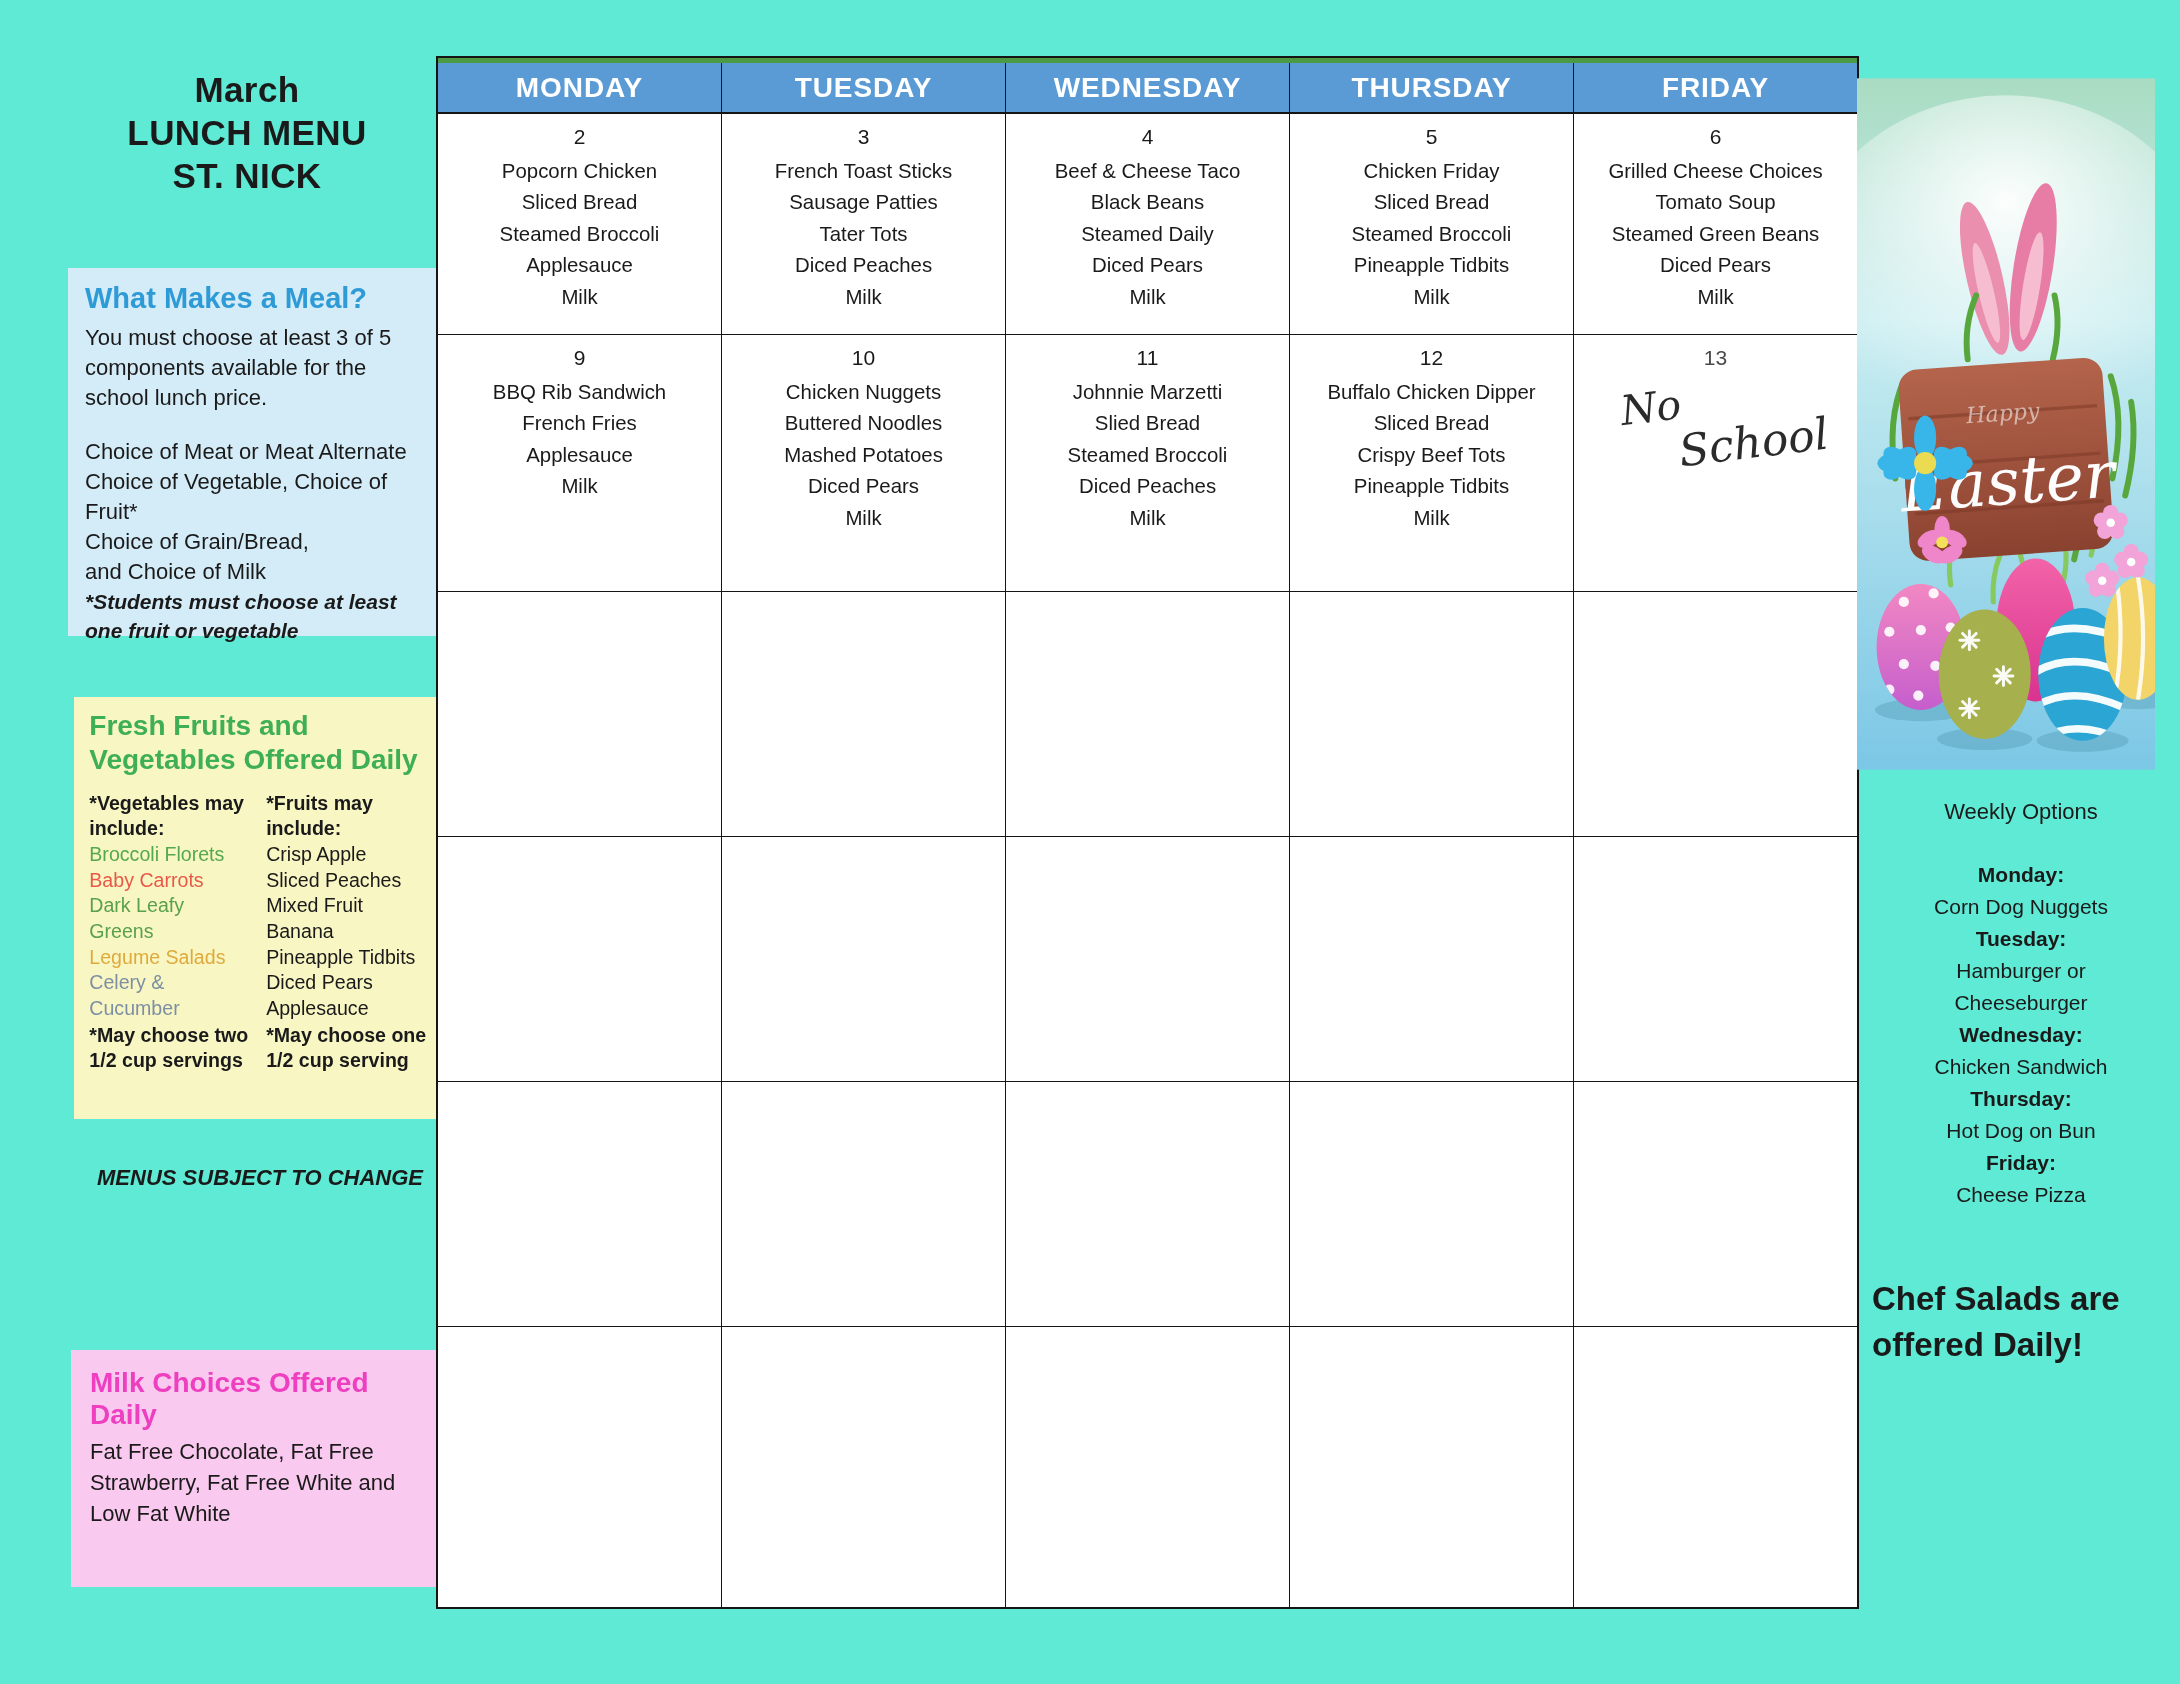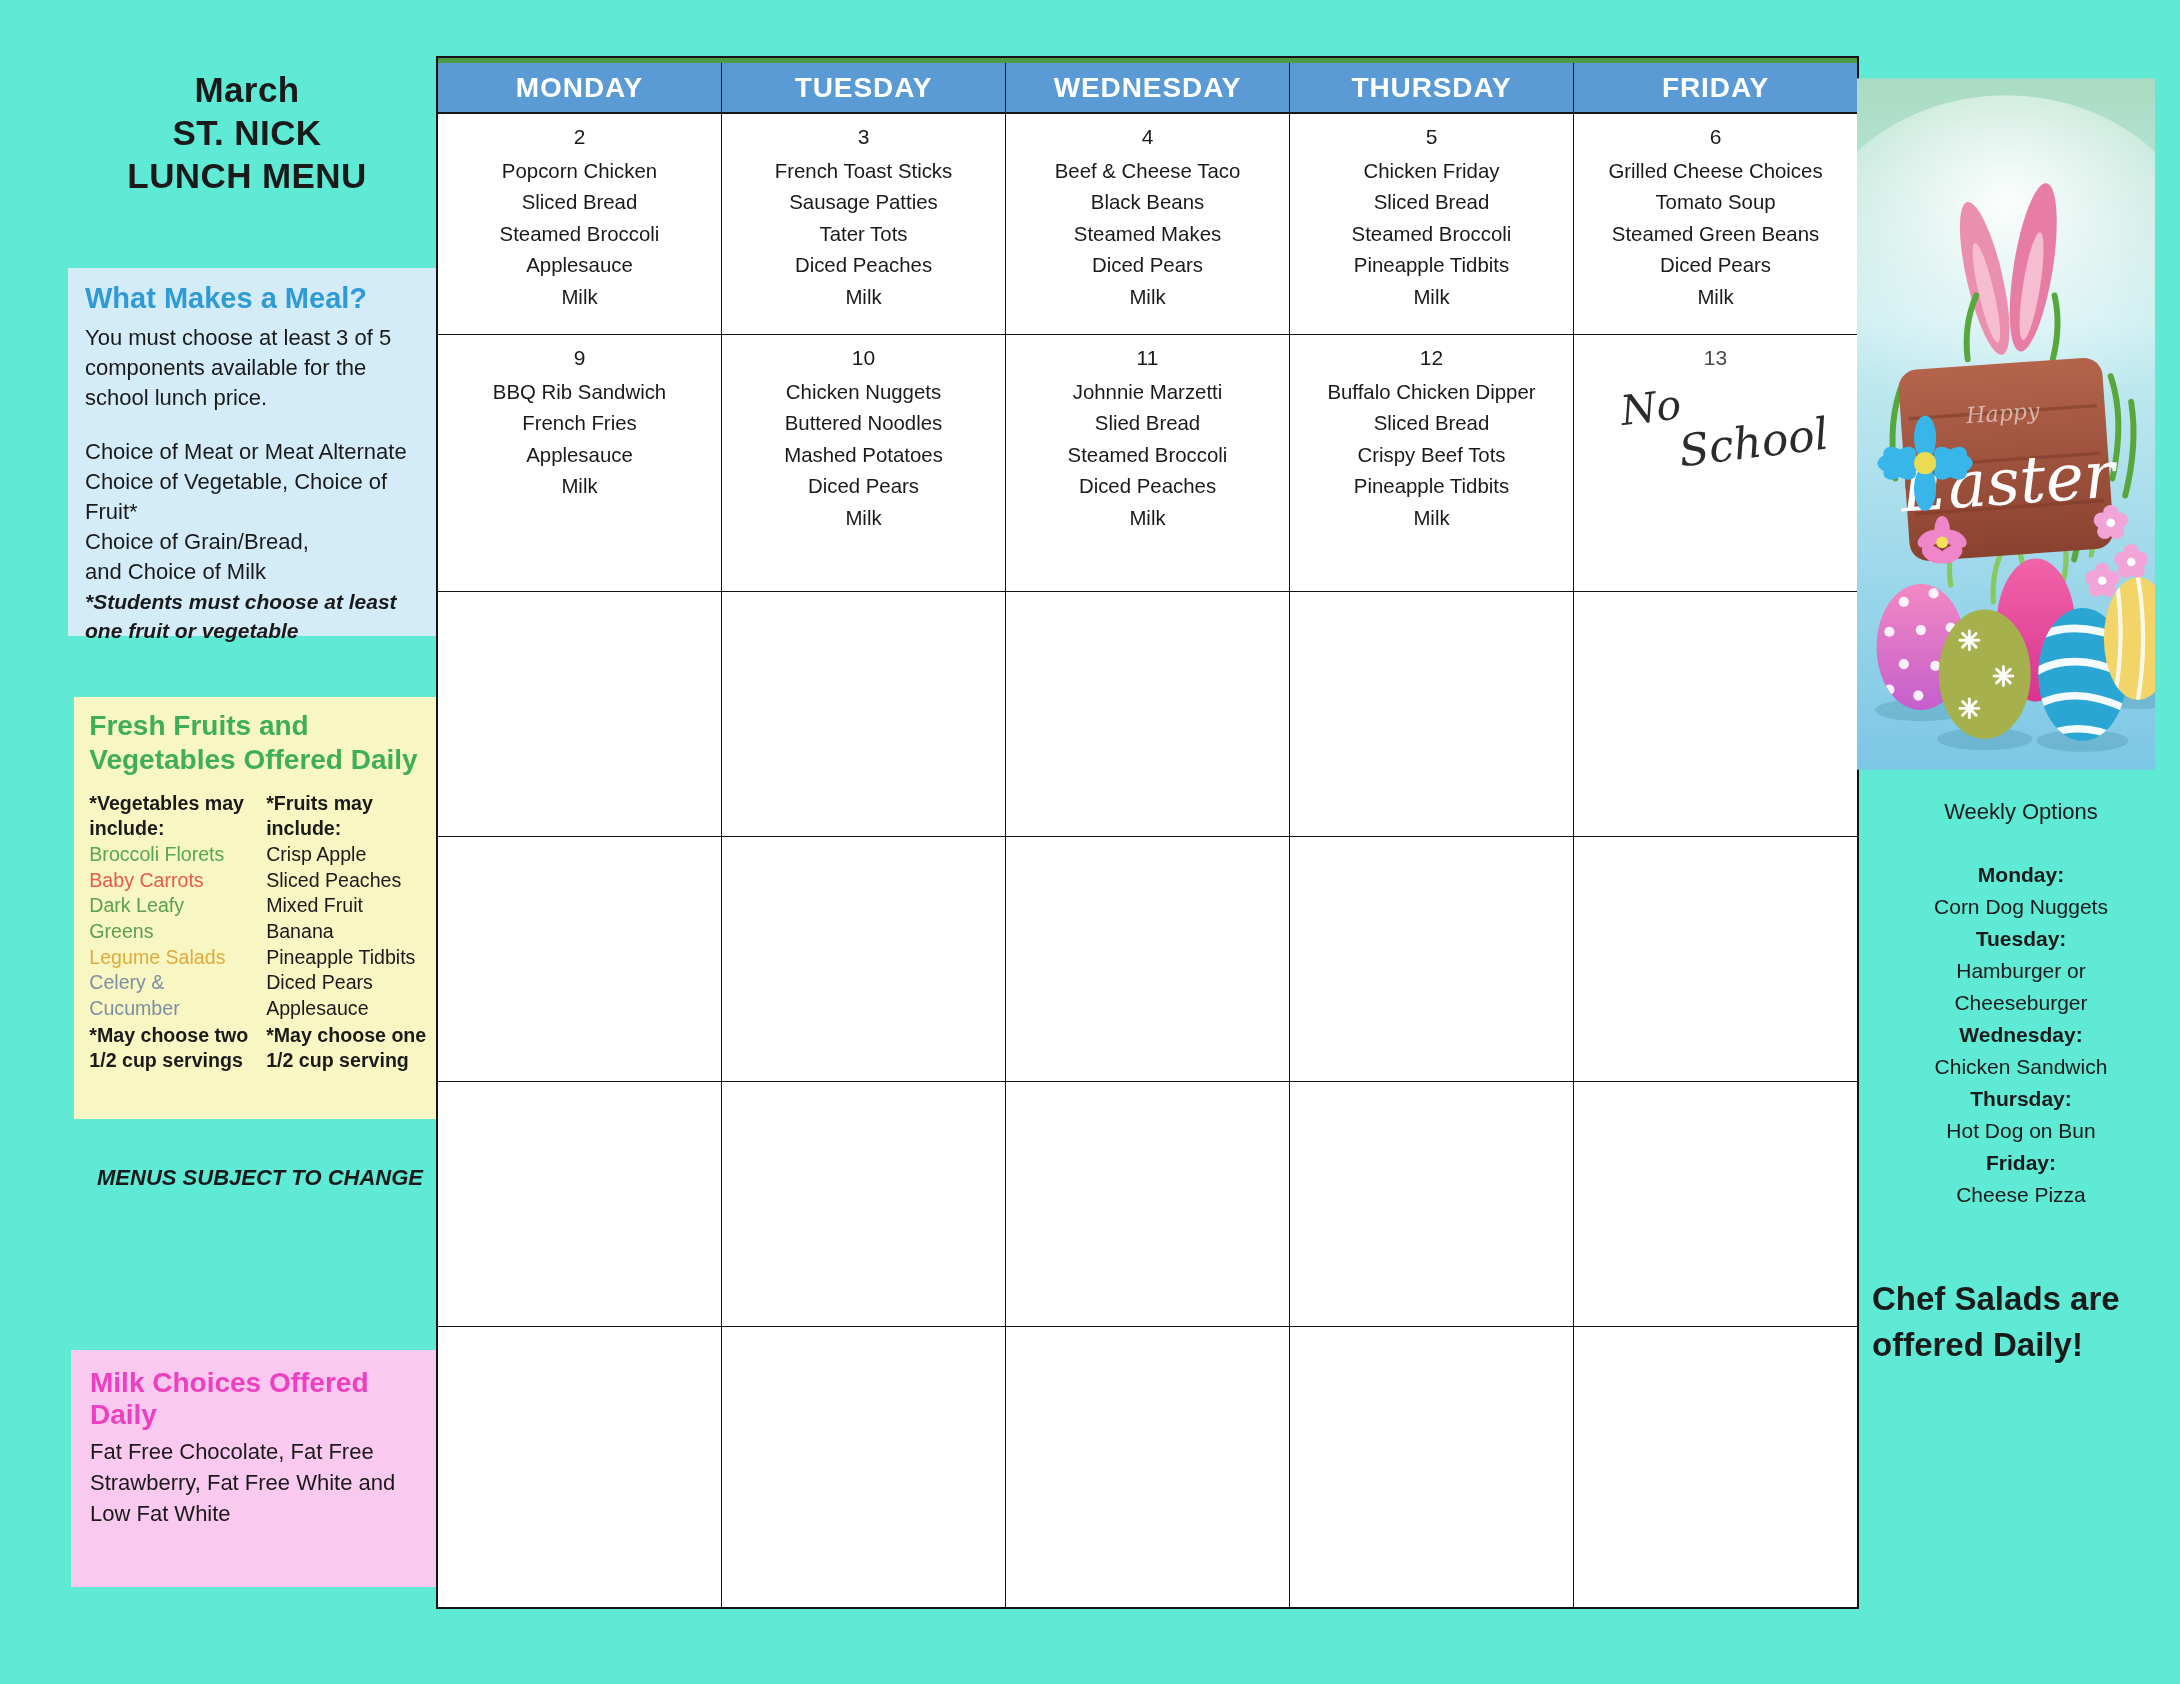--- a/index.html
+++ b/index.html
@@ -70,22 +70,22 @@
         font-size:33px;font-weight:bold;line-height:46px;}
   .sign-text{font-family:"DejaVu Serif", serif;font-style:italic;}
 </style>
 </head>
 <body>
 
 <div id="page">
 
   <div class="title">
     <div>March</div>
+    <div>LUNCH MENU</div>
     <div>ST. NICK</div>
-    <div>LUNCH MENU</div>
   </div>
 
   <div class="infobox">
     <h2>What Makes a Meal?</h2>
     <div class="para">You must choose at least 3 of 5 components available for the school lunch price.</div>
     <div class="line">Choice of Meat or Meat Alternate</div>
     <div class="line">Choice of Vegetable, Choice of Fruit*</div>
     <div class="line">Choice of Grain/Bread,</div>
     <div class="line">and Choice of Milk</div>
     <div class="note">*Students must choose at least one fruit or vegetable</div>
@@ -148,21 +148,21 @@
         <div class="mi">French Toast Sticks</div>
         <div class="mi">Sausage Patties</div>
         <div class="mi">Tater Tots</div>
         <div class="mi">Diced Peaches</div>
         <div class="mi">Milk</div>
       </div>
       <div class="cell">
         <div class="date">4</div>
         <div class="mi">Beef &amp; Cheese Taco</div>
         <div class="mi">Black Beans</div>
-        <div class="mi">Steamed Makes</div>
+        <div class="mi">Steamed Daily</div>
         <div class="mi">Diced Pears</div>
         <div class="mi">Milk</div>
       </div>
       <div class="cell">
         <div class="date">5</div>
         <div class="mi">Chicken Friday</div>
         <div class="mi">Sliced Bread</div>
         <div class="mi">Steamed Broccoli</div>
         <div class="mi">Pineapple Tidbits</div>
         <div class="mi">Milk</div>

